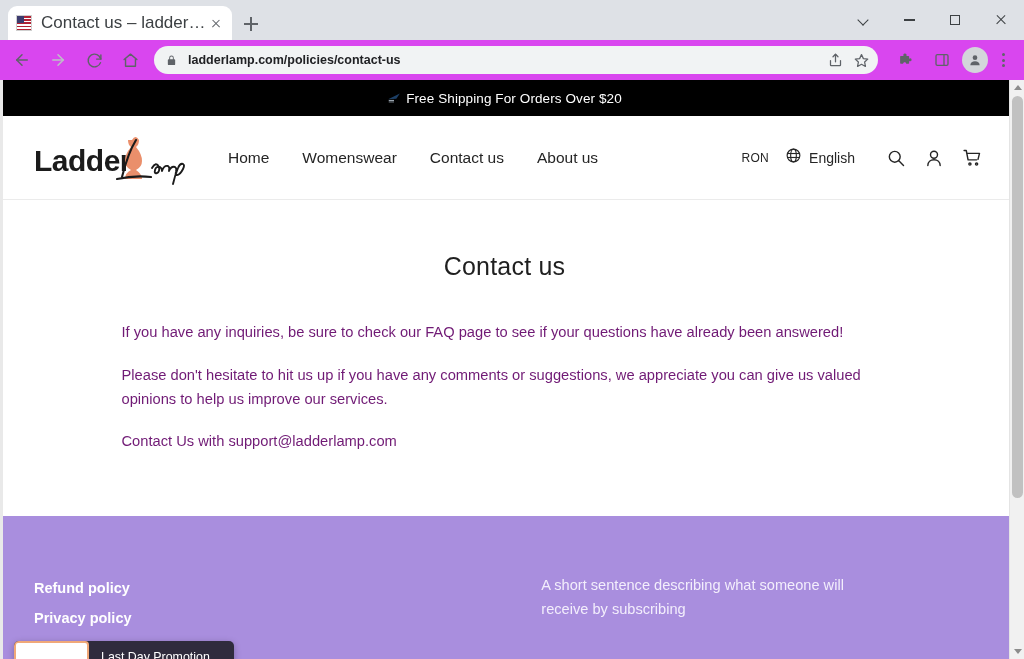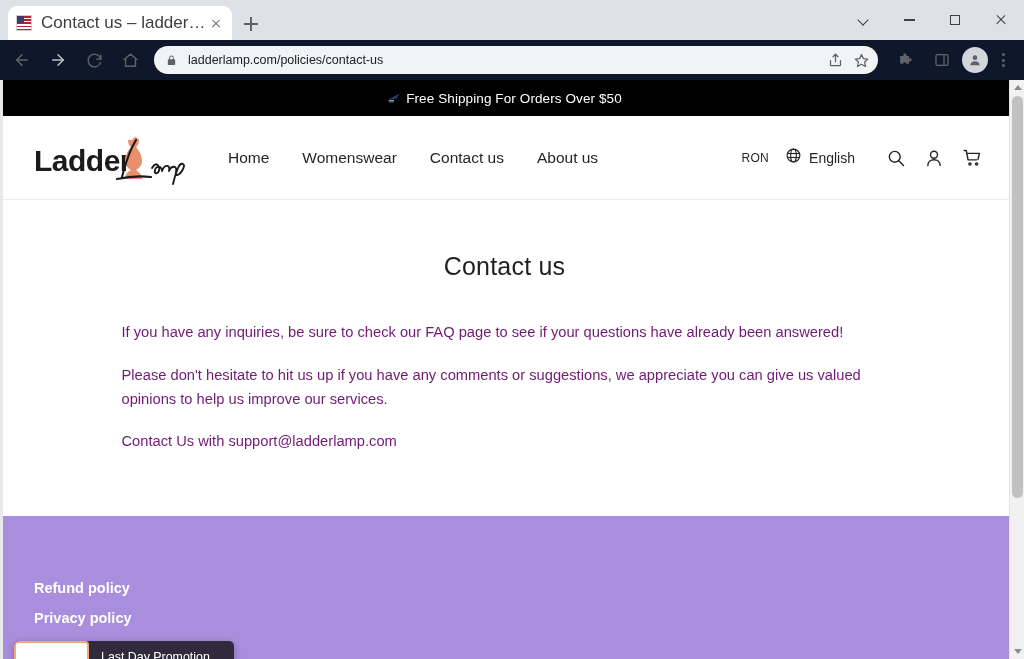--- a/index.html
+++ b/index.html
@@ -76,21 +76,21 @@
   .ic-x { width: 12px; height: 12px; position: relative; }
   .ic-x::before, .ic-x::after {
     content: ""; position: absolute; left: 0; top: 5.3px;
     width: 12px; height: 1.4px; background: #3c4043;
   }
   .ic-x::before { transform: rotate(45deg); }
   .ic-x::after  { transform: rotate(-45deg); }
 
   .chrome-toolbar {
     position: absolute; top: 40px; left: 0; width: 1024px; height: 40px;
-    background: #0f172a; display: flex; align-items: center;
+    background: #d946ef; display: flex; align-items: center; font-weight: bold;
   }
   .tb-icon {
     width: 28px; height: 28px; margin-left: 8px; flex: 0 0 28px;
     display: flex; align-items: center; justify-content: center;
     cursor: pointer; border-radius: 50%;
   }
   .tb-icon svg { display: block; }
   .omnibox {
     flex: 1; height: 28px; margin: 0 6px 0 10px;
     background: #f1f3f4; border-radius: 14px;
@@ -346,21 +346,21 @@
     <div class="page">
 
       <div class="announce">
         <span class="ship-emoji">
           <svg width="14" height="12" viewBox="0 0 24 20" fill="none">
             <path d="M2 14 L22 4 L16 13 Z" fill="#1c3f66"></path>
             <rect x="3" y="15" width="9" height="2.4" fill="#9aa4ae"></rect>
             <rect x="3" y="18" width="9" height="1.4" fill="#6d7781"></rect>
           </svg>
         </span>
-        <span>Free Shipping For Orders Over $50</span>
+        <span>Free Shipping For Orders Over $20</span>
       </div>
 
       <div class="site-header">
 
         <div class="logo">
           <svg width="176" height="62" viewBox="0 0 176 62">
             <text x="0" y="44" font-family="'Liberation Sans', sans-serif" font-size="30" font-weight="bold" fill="#1b1b1b" letter-spacing="-0.5">Ladder</text>
 
             <path d="M98 13 q3.5 -6 7 0 q0 5 -3 7 q6 7 6 14 q0 6 -6 9 q6 4 6 9 l-17 0 q0 -6 6 -9 q-6 -3 -6 -9 q0 -7 6 -14 q-3 -2 -3 -7 z" fill="#ea8f6b"></path>
 
@@ -426,20 +426,21 @@
       </div>
 
       <div class="site-footer">
         <div class="footer-col-left">
           <div class="footer-links">
             <a class="footer-link">Refund policy</a>
             <a class="footer-link">Privacy policy</a>
           </div>
         </div>
         <div class="footer-col-right">
+          <div class="news-sub">A short sentence describing what someone will receive by subscribing</div>
         </div>
       </div>
 
     </div>
 
     <div class="toast">
       <div class="toast-img">
         
       </div>
       <div class="toast-body">

